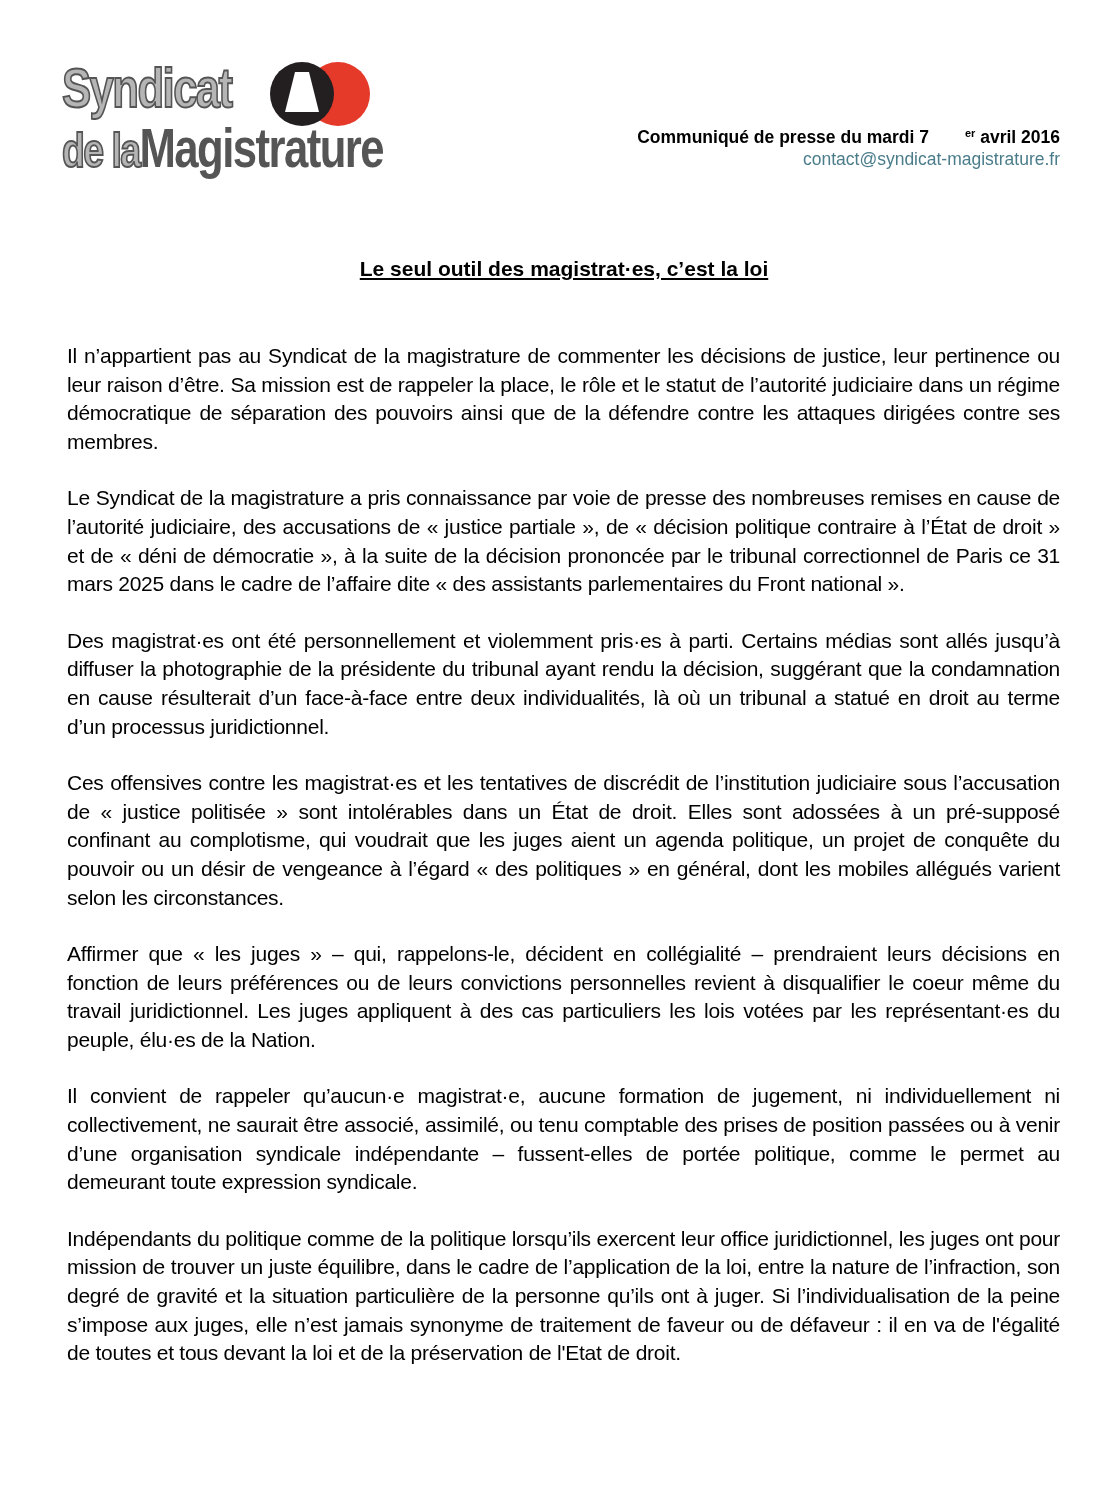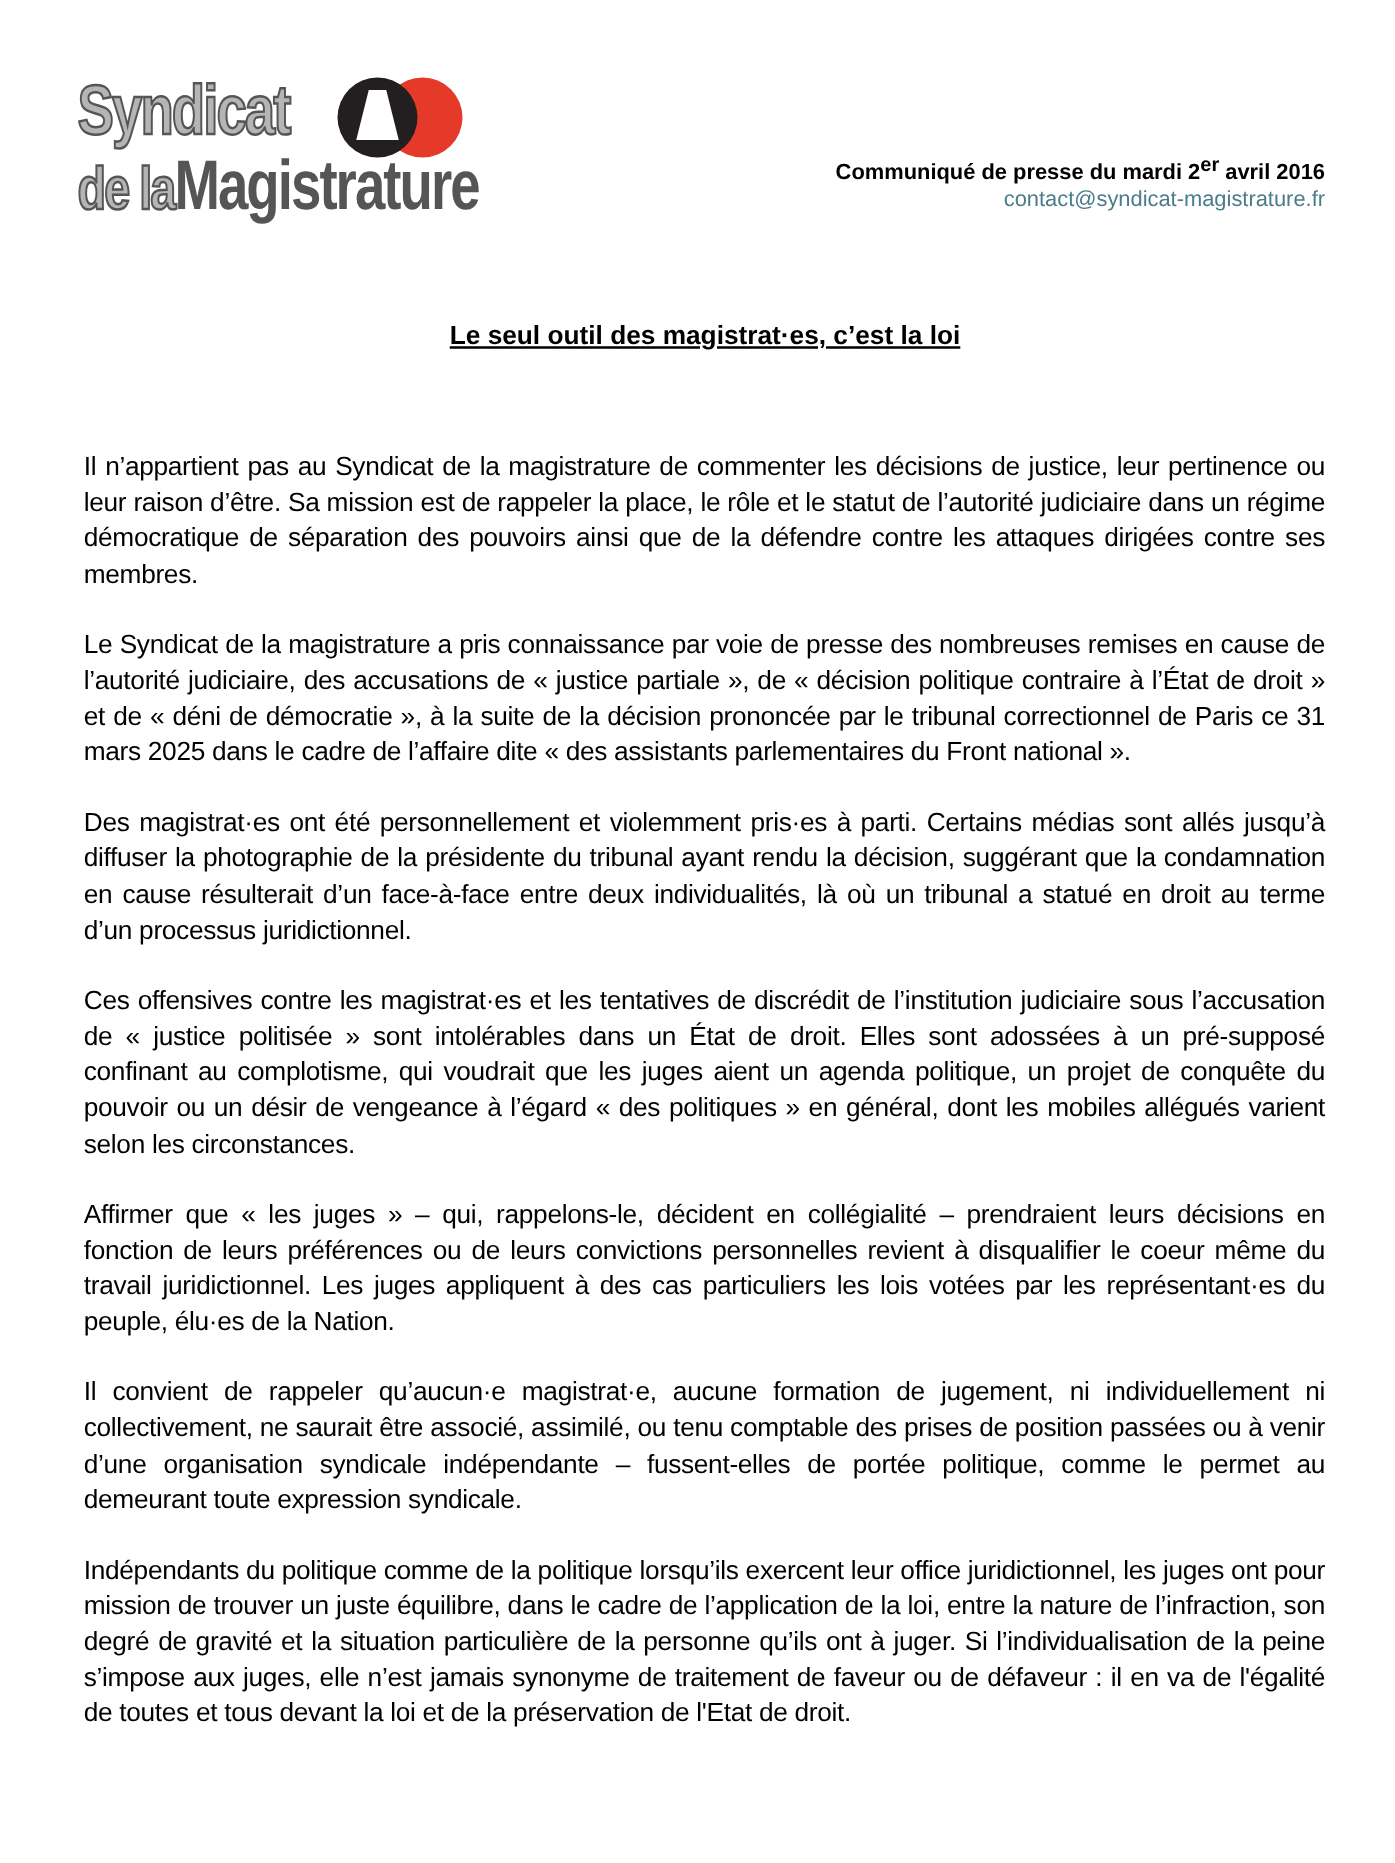--- a/index.html
+++ b/index.html
@@ -16,29 +16,29 @@
     left: 4px; top: 2px; font-size: 56px; color: #b5b5b5;
     -webkit-text-stroke: 2px #555; transform: scaleX(0.78); transform-origin: left top;
   }
   .logo-line2 { left: 4px; top: 62px; font-size: 56px; transform: scaleX(0.78); transform-origin: left top; white-space: nowrap; }
   .logo-line2 .small { color: #b5b5b5; -webkit-text-stroke: 2px #555; font-size: 48px; }
   .logo-line2 .big { color: #555; }
   .logo-emblem { position: absolute; left: 208px; top: 2px; width: 110px; height: 70px; }
 
   .header-right { position: absolute; right: 56px; top: 126px; text-align: right; }
   .press-date { font-weight: bold; font-size: 17.5px; line-height: 22px; }
-  .press-date sup { font-size: 16px; vertical-align: 6px; line-height: 0; }
+  .press-date sup { font-size: 11px; vertical-align: 6px; line-height: 0; margin-left: 36px; }
   .contact-link { color: #4a7c8a; font-size: 17.5px; line-height: 22px; display: inline-block; }
 
   .title {
     position: absolute; left: 0; width: 1128px; top: 257px; text-align: center;
     font-weight: bold; font-size: 21px; text-decoration: underline;
   }
 
-  .body { position: absolute; left: 67px; width: 993px; top: 360px; }
+  .body { position: absolute; left: 67px; width: 993px; top: 342px; }
   .para {
     font-family: "Liberation Sans", sans-serif; font-size: 21px; line-height: 28.6px;
     text-align: justify; margin: 0 0 28px 0; letter-spacing: -0.25px;
     transform: scaleX(1); 
   }
 </style>
 </head>
 <body>
 
 <div class="logo">
@@ -48,21 +48,21 @@
     <circle cx="36" cy="34" r="32" fill="#231f20"></circle>
     <polygon points="29,12 43,12 53,52 19,52" fill="#ffffff"></polygon>
   </svg>
   <div class="logo-line2">
     <span class="small">de la</span><span class="big">Magistrature</span>
   </div>
 </div>
 
 <div class="header-right">
   <div class="press-date">
-    <span>Communiqué de presse du mardi 2</span><sup>er</sup><span> avril 2016</span>
+    <span>Communiqué de presse du mardi 7</span><sup>er</sup><span> avril 2016</span>
   </div>
   <a class="contact-link">contact@syndicat-magistrature.fr</a>
 </div>
 
 <div class="title">Le seul outil des magistrat·es, c’est la loi</div>
 
 <div class="body">
   <p class="para">Il n’appartient pas au Syndicat de la magistrature de commenter les décisions de justice, leur pertinence ou leur raison d’être. Sa mission est de rappeler la place, le rôle et le statut de l’autorité judiciaire dans un régime démocratique de séparation des pouvoirs ainsi que de la défendre contre les attaques dirigées contre ses membres.</p>
   <p class="para">Le Syndicat de la magistrature a pris connaissance par voie de presse des nombreuses remises en cause de l’autorité judiciaire, des accusations de « justice partiale », de « décision politique contraire à l’État de droit » et de « déni de démocratie », à la suite de la décision prononcée par le tribunal correctionnel de Paris ce 31 mars 2025 dans le cadre de l’affaire dite « des assistants parlementaires du Front national ».</p>
   <p class="para">Des magistrat·es ont été personnellement et violemment pris·es à parti. Certains médias sont allés jusqu’à diffuser la photographie de la présidente du tribunal ayant rendu la décision, suggérant que la condamnation en cause résulterait d’un face-à-face entre deux individualités, là où un tribunal a statué en droit au terme d’un processus juridictionnel.</p>

